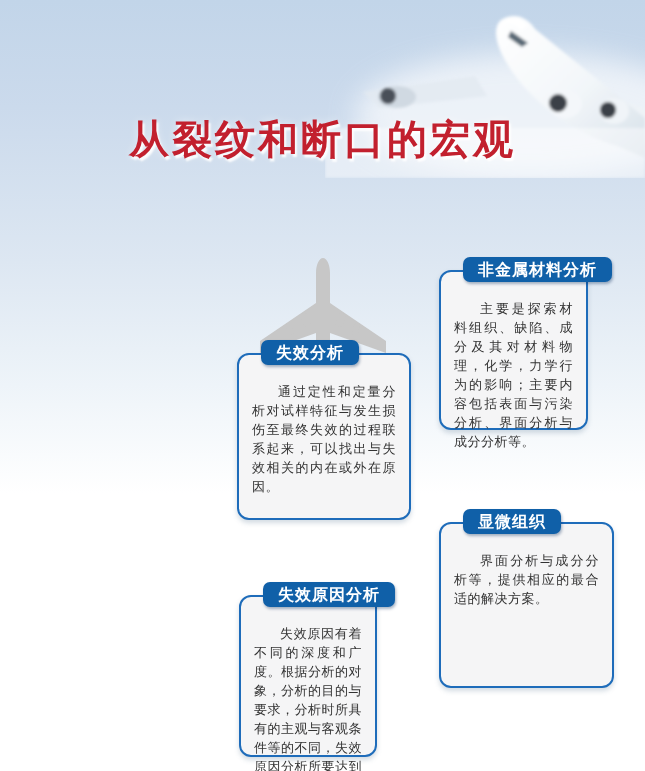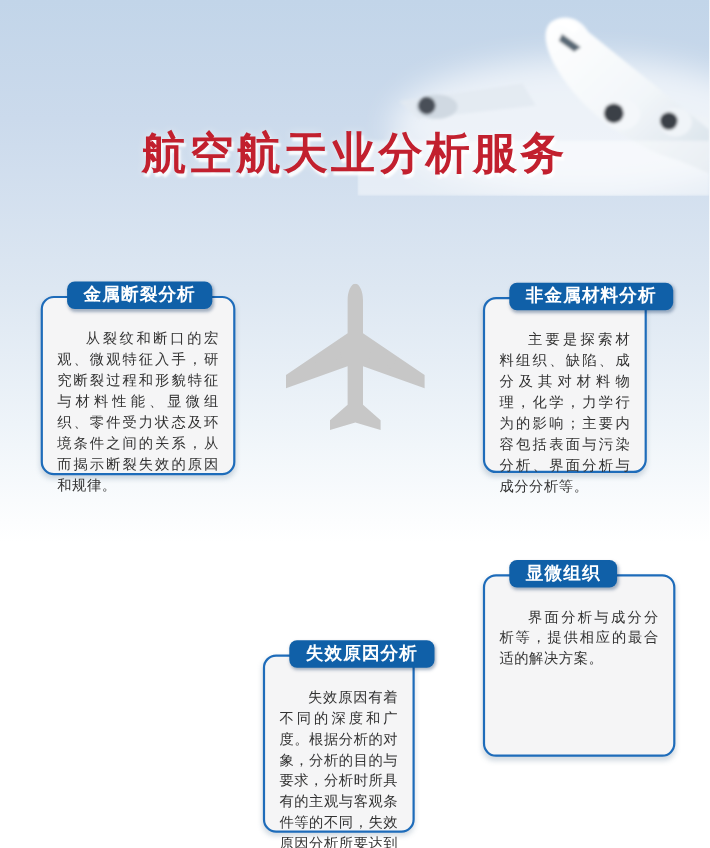--- a/index.html
+++ b/index.html
@@ -118,42 +118,42 @@
 
       <ellipse cx="240" cy="104" rx="17" ry="14" fill="#f4f7fa"></ellipse>
       <ellipse cx="233" cy="103" rx="9" ry="9" fill="#3a3f47"></ellipse>
       <ellipse cx="289" cy="111" rx="15" ry="13" fill="#f0f4f8"></ellipse>
       <ellipse cx="283" cy="110" rx="8" ry="8" fill="#3a3f47"></ellipse>
 
       <rect x="0" y="128" width="320" height="50" fill="#ffffff" opacity="0.45"></rect>
     </g>
   </svg>
 
-  <h1 class="page-title">航空航天业分析服务</h1>
+  <h1 class="page-title">从裂纹和断口的宏观</h1>
 
   <svg class="plane-watermark" viewBox="0 0 140 150" xmlns="http://www.w3.org/2000/svg" aria-hidden="true">
     <path fill="#c7c7c7" d="M70,0
       c4,0 7,7 7,15 l0,30 56,38 0,12 -56,-20 0,35 16,14 0,9 -23,-7 -23,7 0,-9 16,-14 0,-35 -56,20 0,-12 56,-38 0,-30
       c0,-8 3,-15 7,-15 z"></path>
     <rect x="84" y="55" width="7" height="14" rx="3" fill="#c7c7c7" transform="rotate(18 87 62)"></rect>
     <rect x="100" y="65" width="6" height="12" rx="3" fill="#c7c7c7" transform="rotate(18 103 71)"></rect>
     <rect x="49" y="55" width="7" height="14" rx="3" fill="#c7c7c7" transform="rotate(-18 53 62)"></rect>
     <rect x="34" y="65" width="6" height="12" rx="3" fill="#c7c7c7" transform="rotate(-18 37 71)"></rect>
   </svg>
 
-  <div class="card card-metal">
-    <div class="card-header">金属断裂分析</div>
-    <div class="card-body">从裂纹和断口的宏观、微观特征入手，研究断裂过程和形貌特征与材料性能、显微组织、零件受力状态及环境条件之间的关系，从而揭示断裂失效的原因和规律。</div>
-  </div>
 
   <div class="card card-nonmetal">
     <div class="card-header">非金属材料分析</div>
     <div class="card-body">主要是探索材料组织、缺陷、成分及其对材料物理，化学，力学行为的影响；主要内容包括表面与污染分析、界面分析与成分分析等。</div>
   </div>
 
+  <div class="card card-failure">
+    <div class="card-header">失效分析</div>
+    <div class="card-body">通过定性和定量分析对试样特征与发生损伤至最终失效的过程联系起来，可以找出与失效相关的内在或外在原因。</div>
+  </div>
 
 
   <div class="card card-solution">
     <div class="card-header">显微组织</div>
     <div class="card-body">界面分析与成分分析等，提供相应的最合适的解决方案。</div>
   </div>
 
   <div class="card card-failure-cause">
     <div class="card-header">失效原因分析</div>
     <div class="card-body">失效原因有着不同的深度和广度。根据分析的对象，分析的目的与要求，分析时所具有的主观与客观条件等的不同，失效原因分析所要达到或所能达到的深度和广度也会有所不同。</div>

